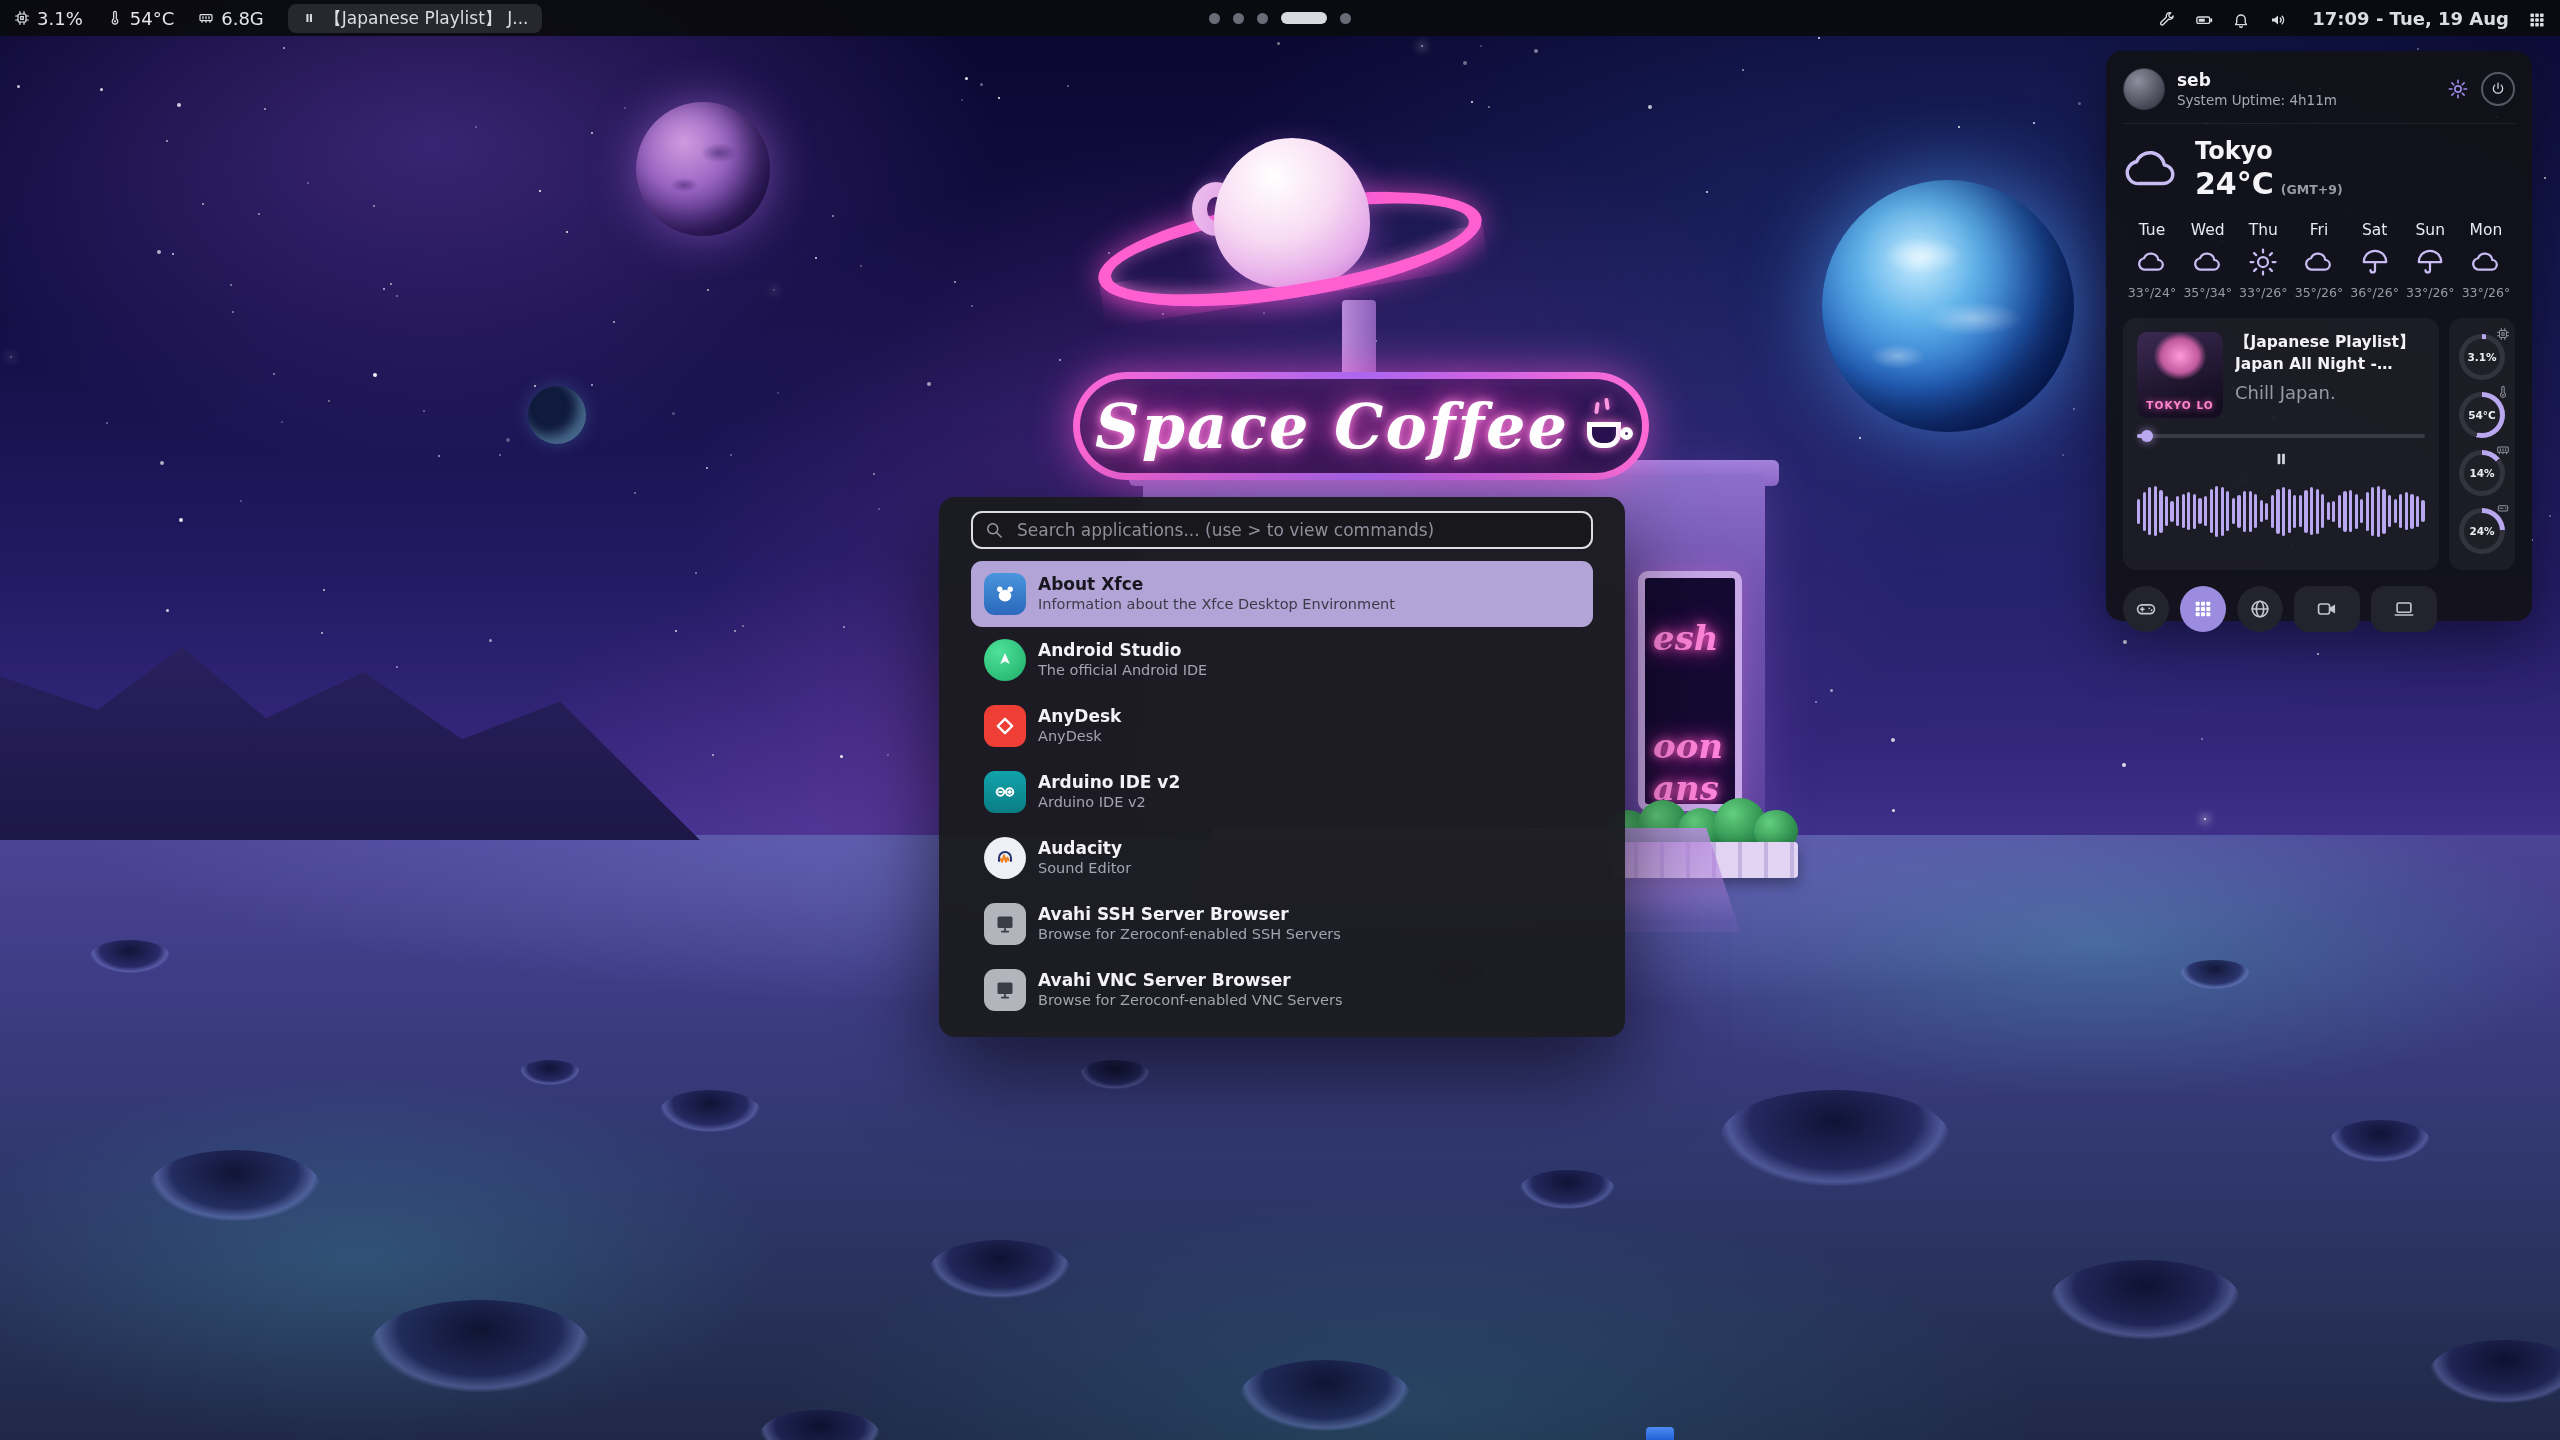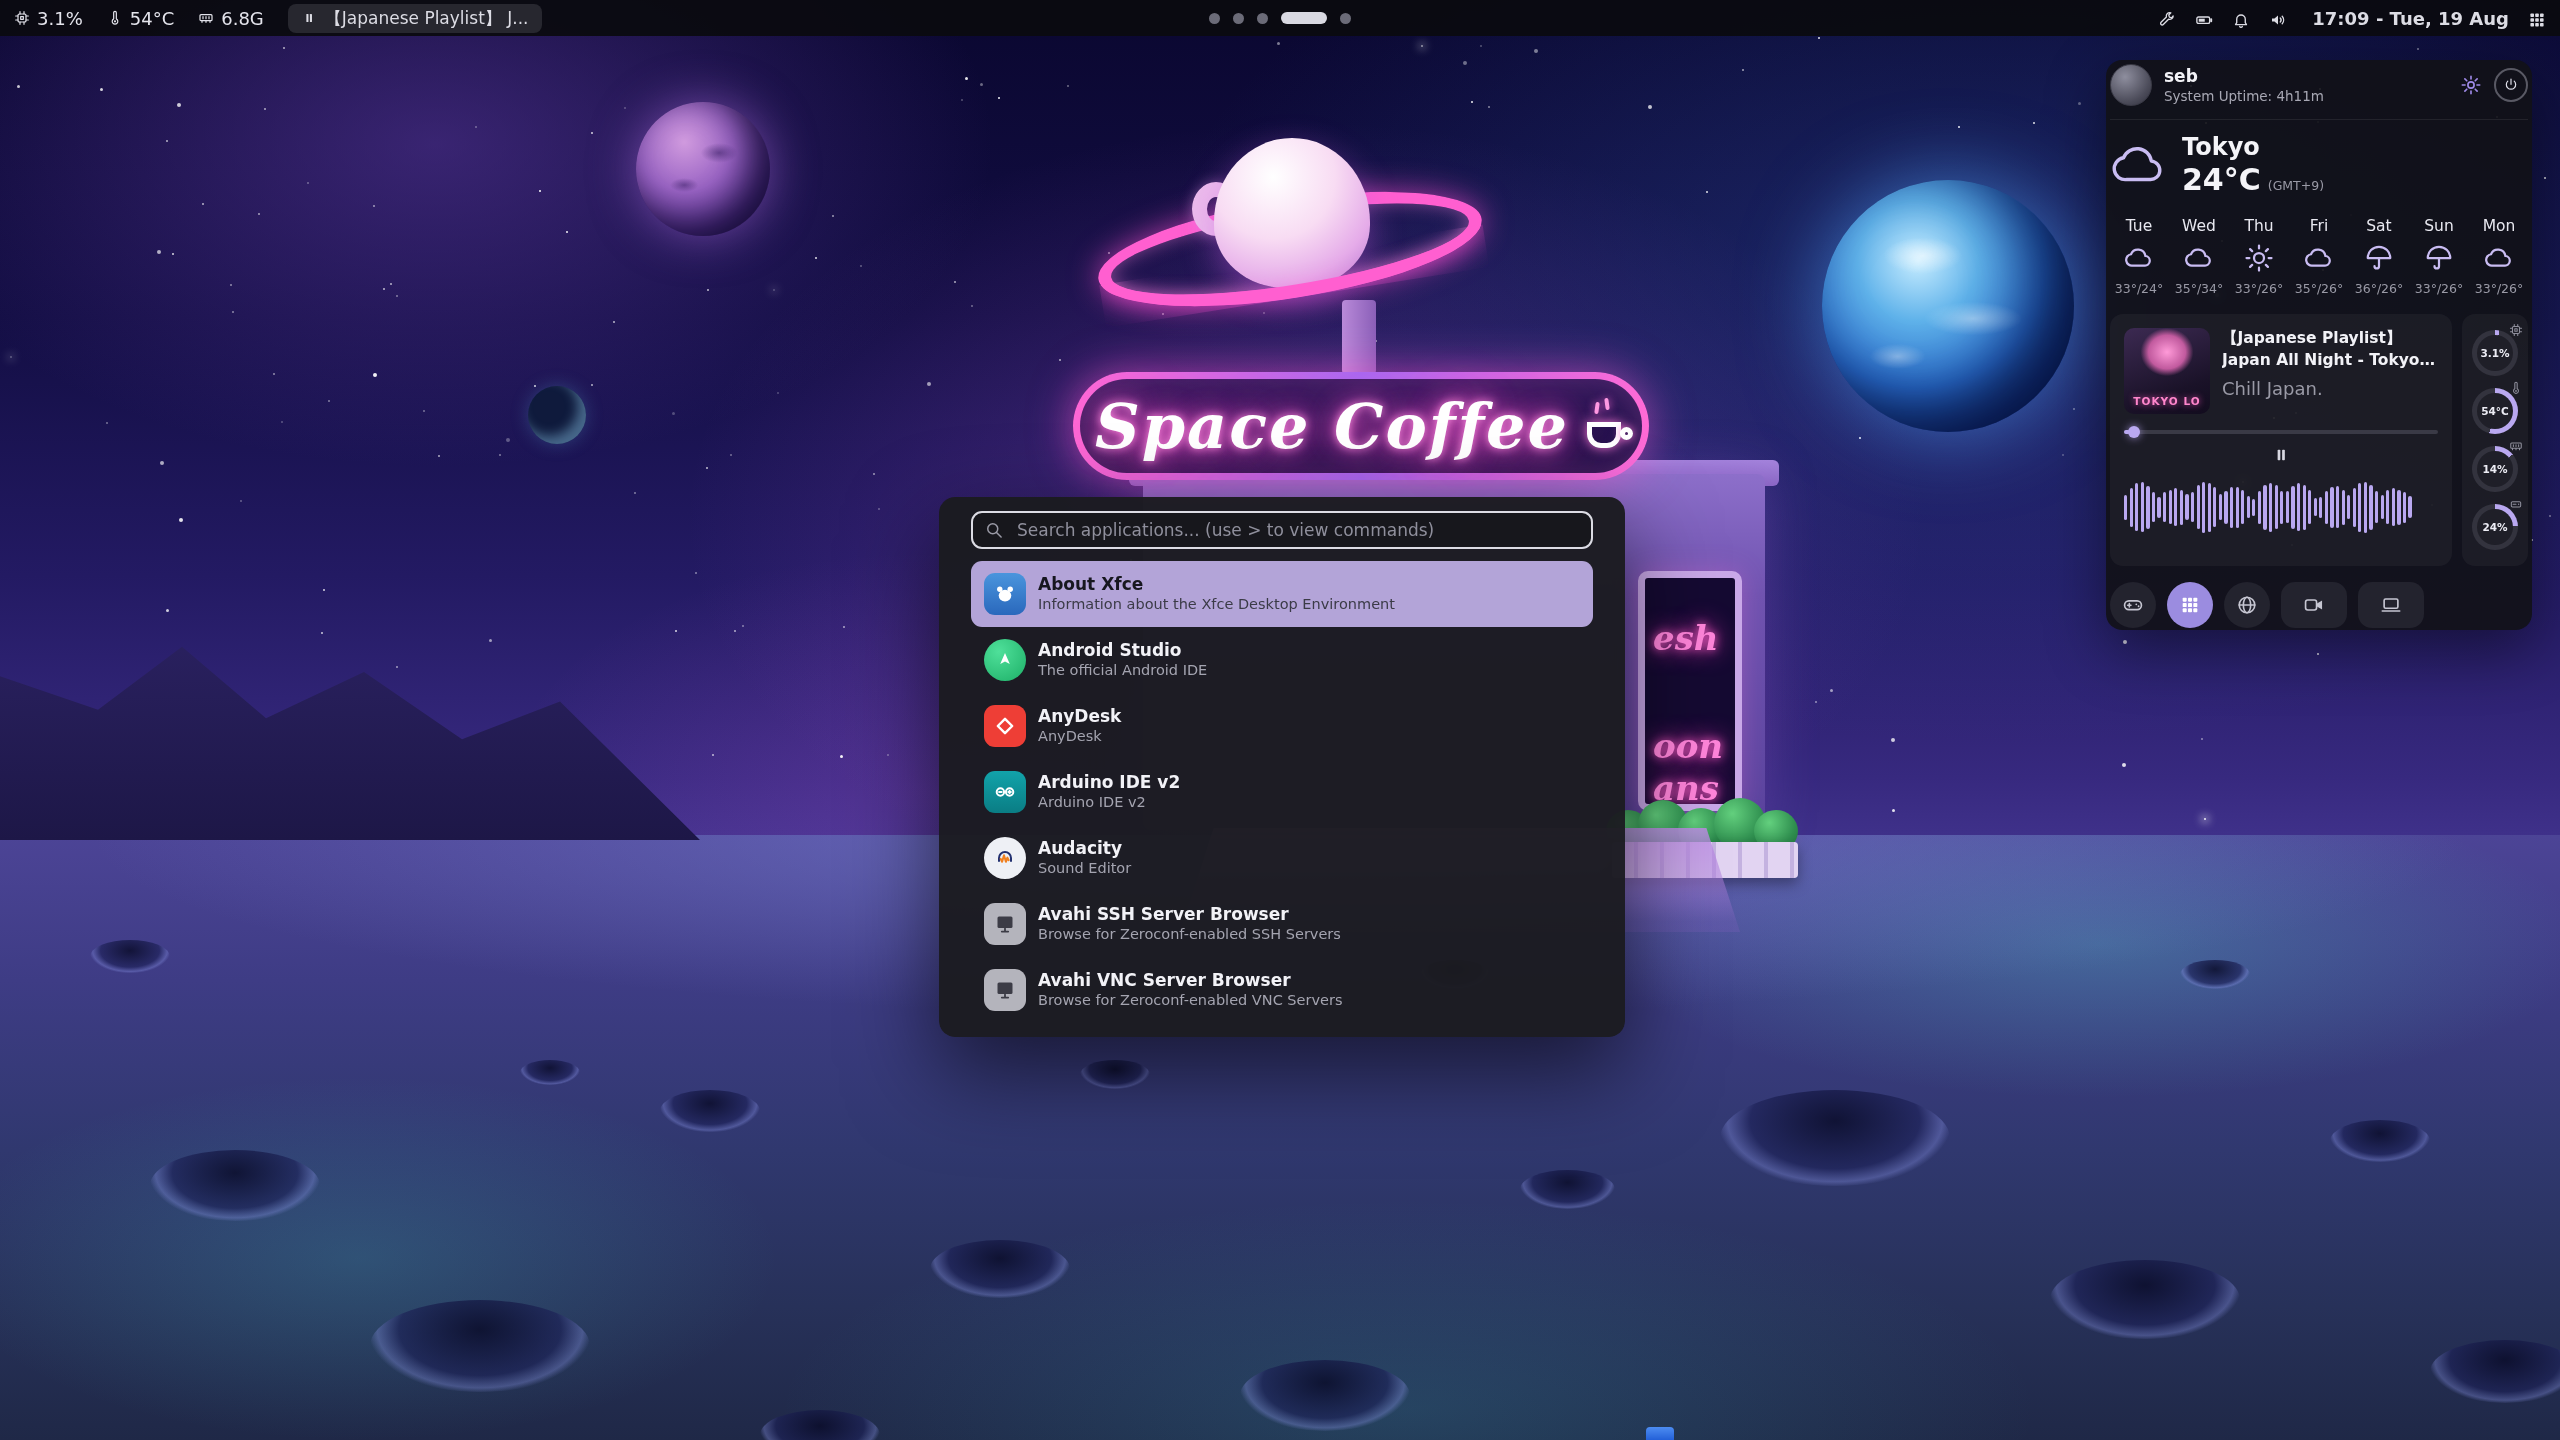--- a/index.html
+++ b/index.html
@@ -133,38 +133,38 @@
   .tile-anydesk{background:#ee3e36;color:#fff}
   .tile-arduino{background:linear-gradient(180deg,#12a3aa,#0a7d84);color:#fff}
   .tile-audacity{background:#eef0f5;border-radius:50%}
   .tile-avahi{background:#b4b4bc}
   .app-name{font-size:17px;font-weight:bold;color:#f2f2f7;line-height:1.25}
   .app-desc{font-size:14.5px;color:#a4a4b0;line-height:1.3}
   .app-row.selected .app-name{color:#17171f}
   .app-row.selected .app-desc{color:#3b3b47}
 
   
-  .panel{position:absolute;left:2106px;top:60px;width:426px;height:570px;z-index:8;
-    background:rgba(17,17,23,.92);border-radius:16px;padding:4px;box-shadow:0 20px 60px rgba(0,0,0,.45)}
+  .panel{position:absolute;left:2106px;top:51px;width:426px;height:570px;z-index:8;
+    background:rgba(17,17,23,.92);border-radius:16px;padding:17px;box-shadow:0 20px 60px rgba(0,0,0,.45)}
   .user-row{display:flex;align-items:center;gap:12px}
   .avatar{width:42px;height:42px;border-radius:50%;flex:0 0 42px;
     background:radial-gradient(circle at 35% 30%,#8e8e9e,#4c4c5a 65%,#2e2e3a);border:1px solid #3a3a46}
   .user-name{font-size:17px;font-weight:bold;color:#f2f2f7}
   .user-uptime{font-size:13.5px;color:#a8a8b4;margin-top:2px}
   .user-actions{margin-left:auto;display:flex;align-items:center;gap:12px}
   .gear-btn{color:#9f8ae8}
   .power-btn{width:34px;height:34px;border-radius:50%;border:2px solid #595964;display:flex;
     align-items:center;justify-content:center;color:#e0e0ea}
   .divider{height:1px;background:rgba(255,255,255,.08);margin:13px 0}
   .weather-main{display:flex;align-items:center;gap:14px}
   .weather-cloud{color:#c9bcf2}
   .weather-city{font-size:24px;font-weight:bold;color:#f4f4f8}
   .weather-temp-row{display:flex;align-items:baseline;gap:7px;margin-top:1px}
   .weather-temp{font-size:30px;font-weight:bold;color:#f4f4f8}
-  .weather-tz{font-size:12.5px;color:#9a9aa6;font-weight:normal}
+  .weather-tz{font-size:12.5px;color:#9a9aa6;font-weight:bold}
   .forecast{display:flex;justify-content:space-between;margin-top:20px;padding:0 2px}
   .fc-col{display:flex;flex-direction:column;align-items:center;gap:8px;width:54px}
   .fc-day{font-size:15.5px;color:#e8e8f0}
   .fc-icon{color:#c9bcf2}
   .fc-temps{font-size:12.5px;color:#9a9aa6;white-space:nowrap}
   .media-zone{display:flex;gap:10px;margin-top:18px;align-items:stretch}
   .media-card{flex:1;background:rgba(255,255,255,.045);border-radius:13px;padding:14px;min-width:0}
   .media-top{display:flex;gap:12px}
   .album-art{width:86px;height:86px;border-radius:10px;flex:0 0 86px;position:relative;overflow:hidden;
     background:radial-gradient(44px 40px at 50% 28%,#ff9ad8 0%,#c15a9e 42%,transparent 60%),

